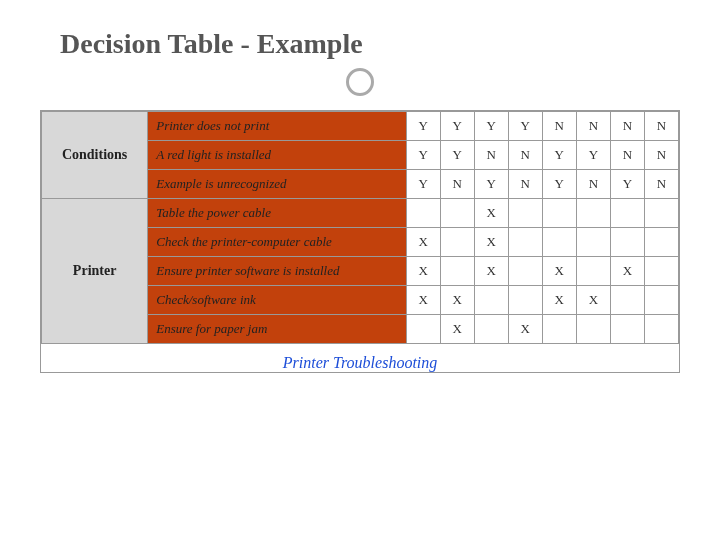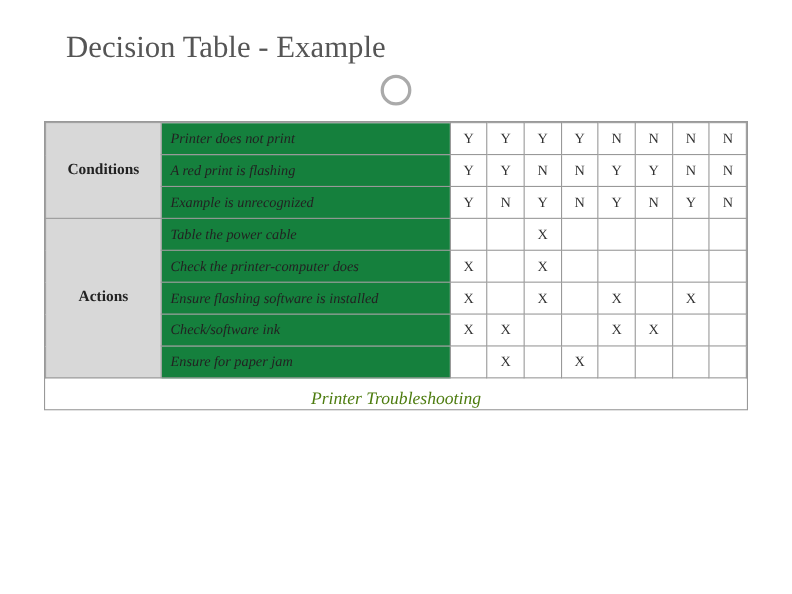--- a/index.html
+++ b/index.html
@@ -9,21 +9,21 @@
       width: 720px;
       height: 540px;
       overflow: hidden;
       display: flex;
       flex-direction: column;
       align-items: center;
       justify-content: flex-start;
     }
     .page-title {
       font-size: 28px;
-      font-weight: normal;
+      font-weight: bold;
       color: #555;
       margin-top: 28px;
       margin-bottom: 8px;
       align-self: flex-start;
       margin-left: 60px;
     }
     .circle-divider {
       width: 28px;
       height: 28px;
       border: 3px solid #aaa;
@@ -49,35 +49,35 @@
     .section-label {
       background: #d8d8d8;
       font-weight: bold;
       font-style: normal;
       font-size: 14px;
       text-align: center;
       vertical-align: middle;
       margin-top: 48px;
     }
     .row-label {
-      background: #15803d;
+      background: #c2410c;
       text-align: left;
       font-style: italic;
       font-size: 13px;
     }
     .val-cell {
       font-size: 13px;
       color: #333;
     }
     .caption-row td {
       border: none;
       text-align: center;
       font-size: 16px;
       font-style: italic;
-      color: #4d7c0f;
+      color: #1d4ed8;
       padding: 10px 0 0 0;
     }
   </style>
 </head>
 <body>
 
 <div class="page-title">Decision Table - Example</div>
 <div class="circle-divider"></div>
 
 <div class="table-wrapper">
@@ -89,21 +89,21 @@
           <td class="val-cell">Y</td>
           <td class="val-cell">Y</td>
           <td class="val-cell">Y</td>
           <td class="val-cell">Y</td>
           <td class="val-cell">N</td>
           <td class="val-cell">N</td>
           <td class="val-cell">N</td>
           <td class="val-cell">N</td>
         </tr>
         <tr>
-          <td class="row-label">A red print is flashing</td>
+          <td class="row-label">A red light is installed</td>
           <td class="val-cell">Y</td>
           <td class="val-cell">Y</td>
           <td class="val-cell">N</td>
           <td class="val-cell">N</td>
           <td class="val-cell">Y</td>
           <td class="val-cell">Y</td>
           <td class="val-cell">N</td>
           <td class="val-cell">N</td>
         </tr>
         <tr>
@@ -111,44 +111,44 @@
           <td class="val-cell">Y</td>
           <td class="val-cell">N</td>
           <td class="val-cell">Y</td>
           <td class="val-cell">N</td>
           <td class="val-cell">Y</td>
           <td class="val-cell">N</td>
           <td class="val-cell">Y</td>
           <td class="val-cell">N</td>
         </tr>
         <tr>
-          <td rowspan="5" class="section-label">Actions</td>
+          <td rowspan="5" class="section-label">Printer</td>
           <td class="row-label">Table the power cable</td>
           <td class="val-cell"></td>
           <td class="val-cell"></td>
           <td class="val-cell">X</td>
           <td class="val-cell"></td>
           <td class="val-cell"></td>
           <td class="val-cell"></td>
           <td class="val-cell"></td>
           <td class="val-cell"></td>
         </tr>
         <tr>
-          <td class="row-label">Check the printer-computer does</td>
+          <td class="row-label">Check the printer-computer cable</td>
           <td class="val-cell">X</td>
           <td class="val-cell"></td>
           <td class="val-cell">X</td>
           <td class="val-cell"></td>
           <td class="val-cell"></td>
           <td class="val-cell"></td>
           <td class="val-cell"></td>
           <td class="val-cell"></td>
         </tr>
         <tr>
-          <td class="row-label">Ensure flashing software is installed</td>
+          <td class="row-label">Ensure printer software is installed</td>
           <td class="val-cell">X</td>
           <td class="val-cell"></td>
           <td class="val-cell">X</td>
           <td class="val-cell"></td>
           <td class="val-cell">X</td>
           <td class="val-cell"></td>
           <td class="val-cell">X</td>
           <td class="val-cell"></td>
         </tr>
         <tr>

